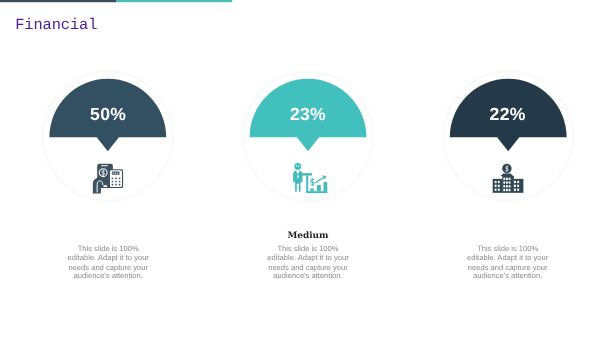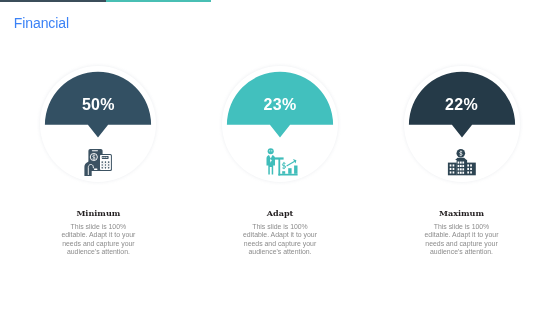--- a/index.html
+++ b/index.html
@@ -3,22 +3,22 @@
 <meta charset="utf-8">
 <style>
   html,body{margin:0;padding:0;background:#ffffff;}
   body{width:560px;height:315px;overflow:hidden;font-family:"Liberation Sans",sans-serif;}
   .slide{position:relative;width:560px;height:315px;background:#fff;overflow:hidden;}
 
   .topbar{position:absolute;top:0;left:0;height:2.2px;display:flex;}
   .bar-navy{width:105.5px;height:2.2px;background:#3b4d5a;}
   .bar-teal{width:105.5px;height:2.2px;background:#48bfb4;}
 
-  .title{position:absolute;left:13.8px;top:14.5px;font-family:Liberation Sans, sans-serif;
-         font-size:14px;color:#3b82f6;letter-spacing:-0.1px;white-space:nowrap;}
+  .title{position:absolute;left:13.8px;top:14.5px;font-family:Liberation Mono, monospace;
+         font-size:14px;color:#4c1d95;letter-spacing:-0.1px;white-space:nowrap;}
 
   .col{position:absolute;top:0;width:180px;height:315px;}
   .ring{position:absolute;left:32px;top:65.5px;width:116px;height:116px;border-radius:50%;
         background:#fff;box-shadow:0 0 3px 1px rgba(140,152,163,.10);}
   .dial{position:absolute;left:31px;top:64.5px;width:118px;height:118px;}
   .pct{position:absolute;left:0;top:95.5px;width:180px;text-align:center;color:#fff;
        font-family:"Liberation Sans",sans-serif;font-weight:bold;font-size:16px;
        letter-spacing:0.3px;}
   .icn{position:absolute;left:0;top:0;width:180px;height:315px;}
   .label{position:absolute;left:0;top:208.1px;width:180px;text-align:center;
@@ -74,21 +74,20 @@
             <circle cx="9.7" cy="8.25" r="0.78"></circle>
           <circle cx="3.2" cy="11.1" r="0.78"></circle>
             <circle cx="6.45" cy="11.1" r="0.78"></circle>
             <circle cx="9.7" cy="11.1" r="0.78"></circle>
           <circle cx="3.2" cy="13.95" r="0.78"></circle>
             <circle cx="6.45" cy="13.95" r="0.78"></circle>
             <circle cx="9.7" cy="13.95" r="0.78"></circle>
         </g>
       </g>
     </svg>
-    <div class="label">Minimum</div>
     <div class="para">This slide is 100%
 editable. Adapt it to your
 needs and capture your
 audience's attention.</div>
   </div>
 
   <div class="col" id="col1" style="left:190px">
     <div class="ring"></div>
     <svg class="dial" viewBox="0 0 118 118">
       <path class="dialpath" d="M 5.899999999999999 59.8 A 53.1 53.1 0 0 1 112.1 59.8 L 69.1 59.8 L 59 72.5 L 48.9 59.8 Z" fill="#42c0be"></path>
@@ -108,21 +107,21 @@
         <rect x="22.8" y="21.0" width="3.4" height="5.6"></rect>
         <rect x="28.7" y="18.3" width="3.4" height="8.3"></rect>
         <path d="M21.2 18.8 L29.3 14.0" stroke="currentColor" stroke-width="1.15" fill="none"></path>
         <path d="M27.5 11.9 L31.0 13.0 L30.1 16.3 Z"></path>
         <g transform="translate(18.4,18.3)">
           <path d="M1.3 -2.2 A1.75 1.35 0 0 0 -1.35 -0.9 A1.4 1.1 0 0 0 0.2 0.25 A1.4 1.1 0 0 1 1.7 1.45 A1.75 1.35 0 0 1 -1.15 2.6" fill="none" stroke="currentColor" stroke-width="0.95" stroke-linecap="round"></path>
           <line x1="0.15" y1="-3.2" x2="0.15" y2="3.3" stroke="currentColor" stroke-width="0.85" stroke-linecap="round"></line>
         </g>
       </g>
     </svg>
-    <div class="label">Adapt</div>
+    <div class="label">Medium</div>
     <div class="para">This slide is 100%
 editable. Adapt it to your
 needs and capture your
 audience's attention.</div>
   </div>
 
   <div class="col" id="col2" style="left:371.5px">
     <div class="ring"></div>
     <svg class="dial" viewBox="0 0 118 118">
       <path class="dialpath" d="M 5.899999999999999 59.8 A 53.1 53.1 0 0 1 112.1 59.8 L 69.1 59.8 L 59 72.5 L 48.9 59.8 Z" fill="#253a48"></path>
@@ -160,19 +159,18 @@
             <rect x="5.0" y="24.4" width="1.7" height="2.1"></rect>
           <rect x="19.7" y="17.4" width="1.7" height="2.1"></rect>
             <rect x="22.6" y="17.4" width="1.7" height="2.1"></rect>
           <rect x="19.7" y="20.9" width="1.7" height="2.1"></rect>
             <rect x="22.6" y="20.9" width="1.7" height="2.1"></rect>
           <rect x="19.7" y="24.4" width="1.7" height="2.1"></rect>
             <rect x="22.6" y="24.4" width="1.7" height="2.1"></rect>
         </g>
       </g>
     </svg>
-    <div class="label">Maximum</div>
     <div class="para">This slide is 100%
 editable. Adapt it to your
 needs and capture your
 audience's attention.</div>
   </div>
 </div>
 
 </body></html>

